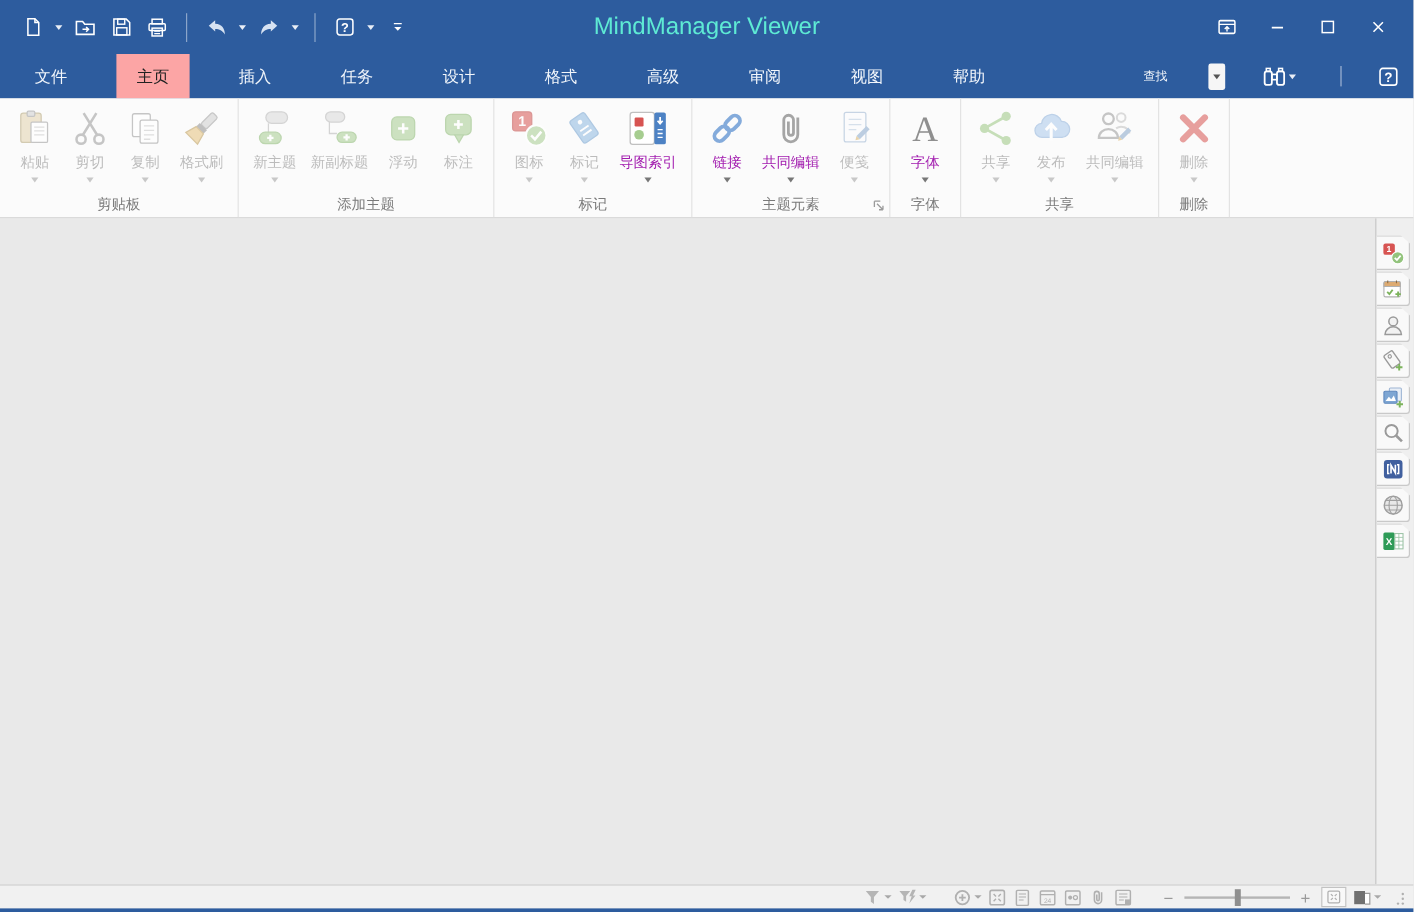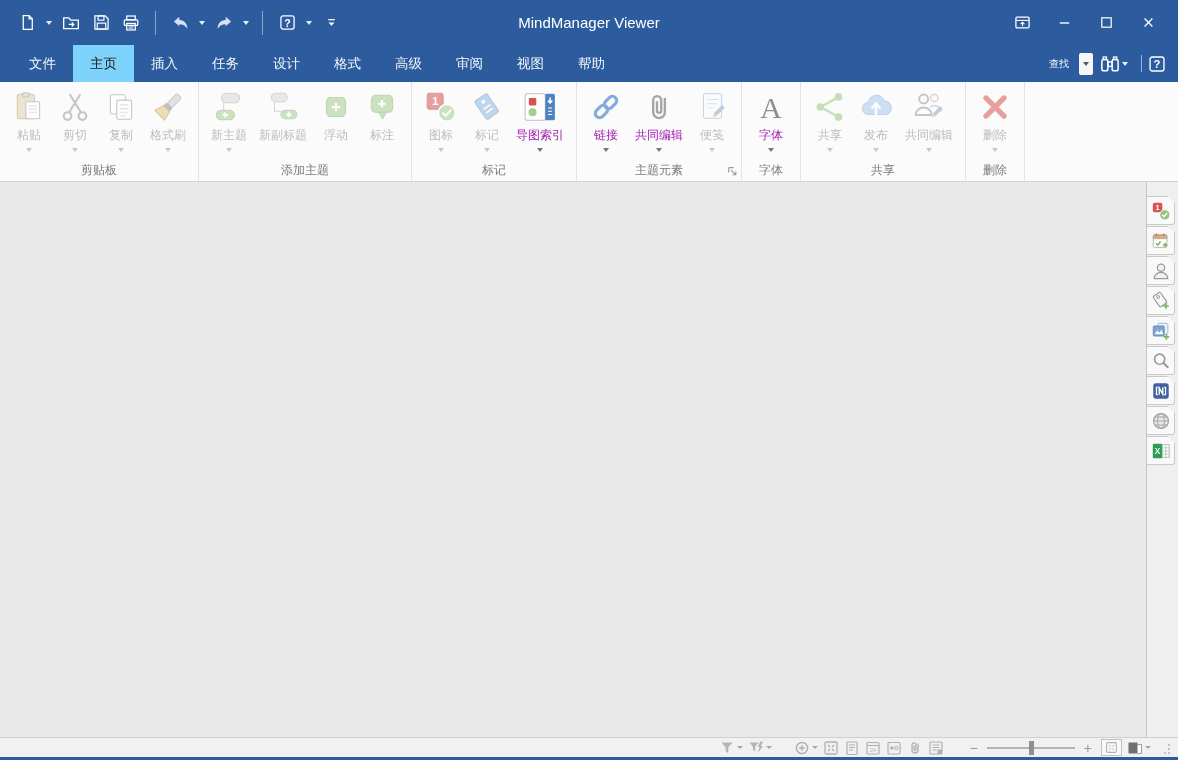--- a/index.html
+++ b/index.html
@@ -10,28 +10,28 @@
     display:flex; flex-direction:column; background:#e9e9e9;
   }
   svg { display:block; }
 
   
   .titlebar{ flex:0 0 45px; background:#2d5c9e; display:flex; align-items:center; position:relative; color:#fff; }
   .qat{ display:flex; align-items:center; gap:4px; padding-left:14px; }
   .qbtn{ width:26px; height:26px; display:flex; align-items:center; justify-content:center; cursor:default; }
   .qcaret{ width:0;height:0;border-left:3.5px solid transparent;border-right:3.5px solid transparent;border-top:4px solid #e9eef6; margin:0 2px; }
   .qsep{ width:1px; height:24px; background:rgba(255,255,255,.45); margin:0 7px; }
-  .win-title{ position:absolute; left:0; right:0; top:0; bottom:0; display:flex; align-items:center; justify-content:center; font-size:15px; color:#ffffff; pointer-events:none; }
+  .win-title{ position:absolute; left:0; right:0; top:0; bottom:0; display:flex; align-items:center; justify-content:center; font-size:20px; color:#5eead4; pointer-events:none; }
   .wincontrols{ margin-left:auto; display:flex; align-items:center; gap:14px; padding-right:16px; }
   .wc{ width:28px; height:26px; display:flex; align-items:center; justify-content:center; }
 
   
-  .tabrow{ flex:0 0 37px; background:#2d5c9e; display:flex; align-items:stretch; padding-left:12px; }
+  .tabrow{ flex:0 0 37px; background:#2d5c9e; display:flex; align-items:stretch; padding-left:12px;gap:24px; }
   .tab{ display:flex; align-items:center; padding:0 17px; font-size:13.5px; color:#f2f6fb; cursor:default; }
-  .tab.active{ background:#7dd3fc; color:#222; }
+  .tab.active{ background:#fca5a5; color:#222; }
   .tab-spacer{ flex:1; }
   .find-label{ display:flex; align-items:center; font-size:10px; color:#f2f6fb; padding:0 10px; }
   .find-dd{ align-self:center; width:14px; height:22px; background:#f6f6f6; border-radius:2px; display:flex; align-items:center; justify-content:center; margin-right:7px; }
   .find-dd .dtri{ width:0;height:0;border-left:3.5px solid transparent;border-right:3.5px solid transparent;border-top:4px solid #555; }
   .tr-btn{ align-self:center; display:flex; align-items:center; margin-right:5px; }
   .tr-sep{ align-self:center; width:1px; height:17px; background:rgba(255,255,255,.55); margin:0 6px; }
   .tr-help{ align-self:center; margin-right:12px; }
 
   
   .ribbon{ flex:0 0 100px; background:#fbfbfb; border-bottom:1px solid #d2d2d2; display:flex; align-items:stretch; }

